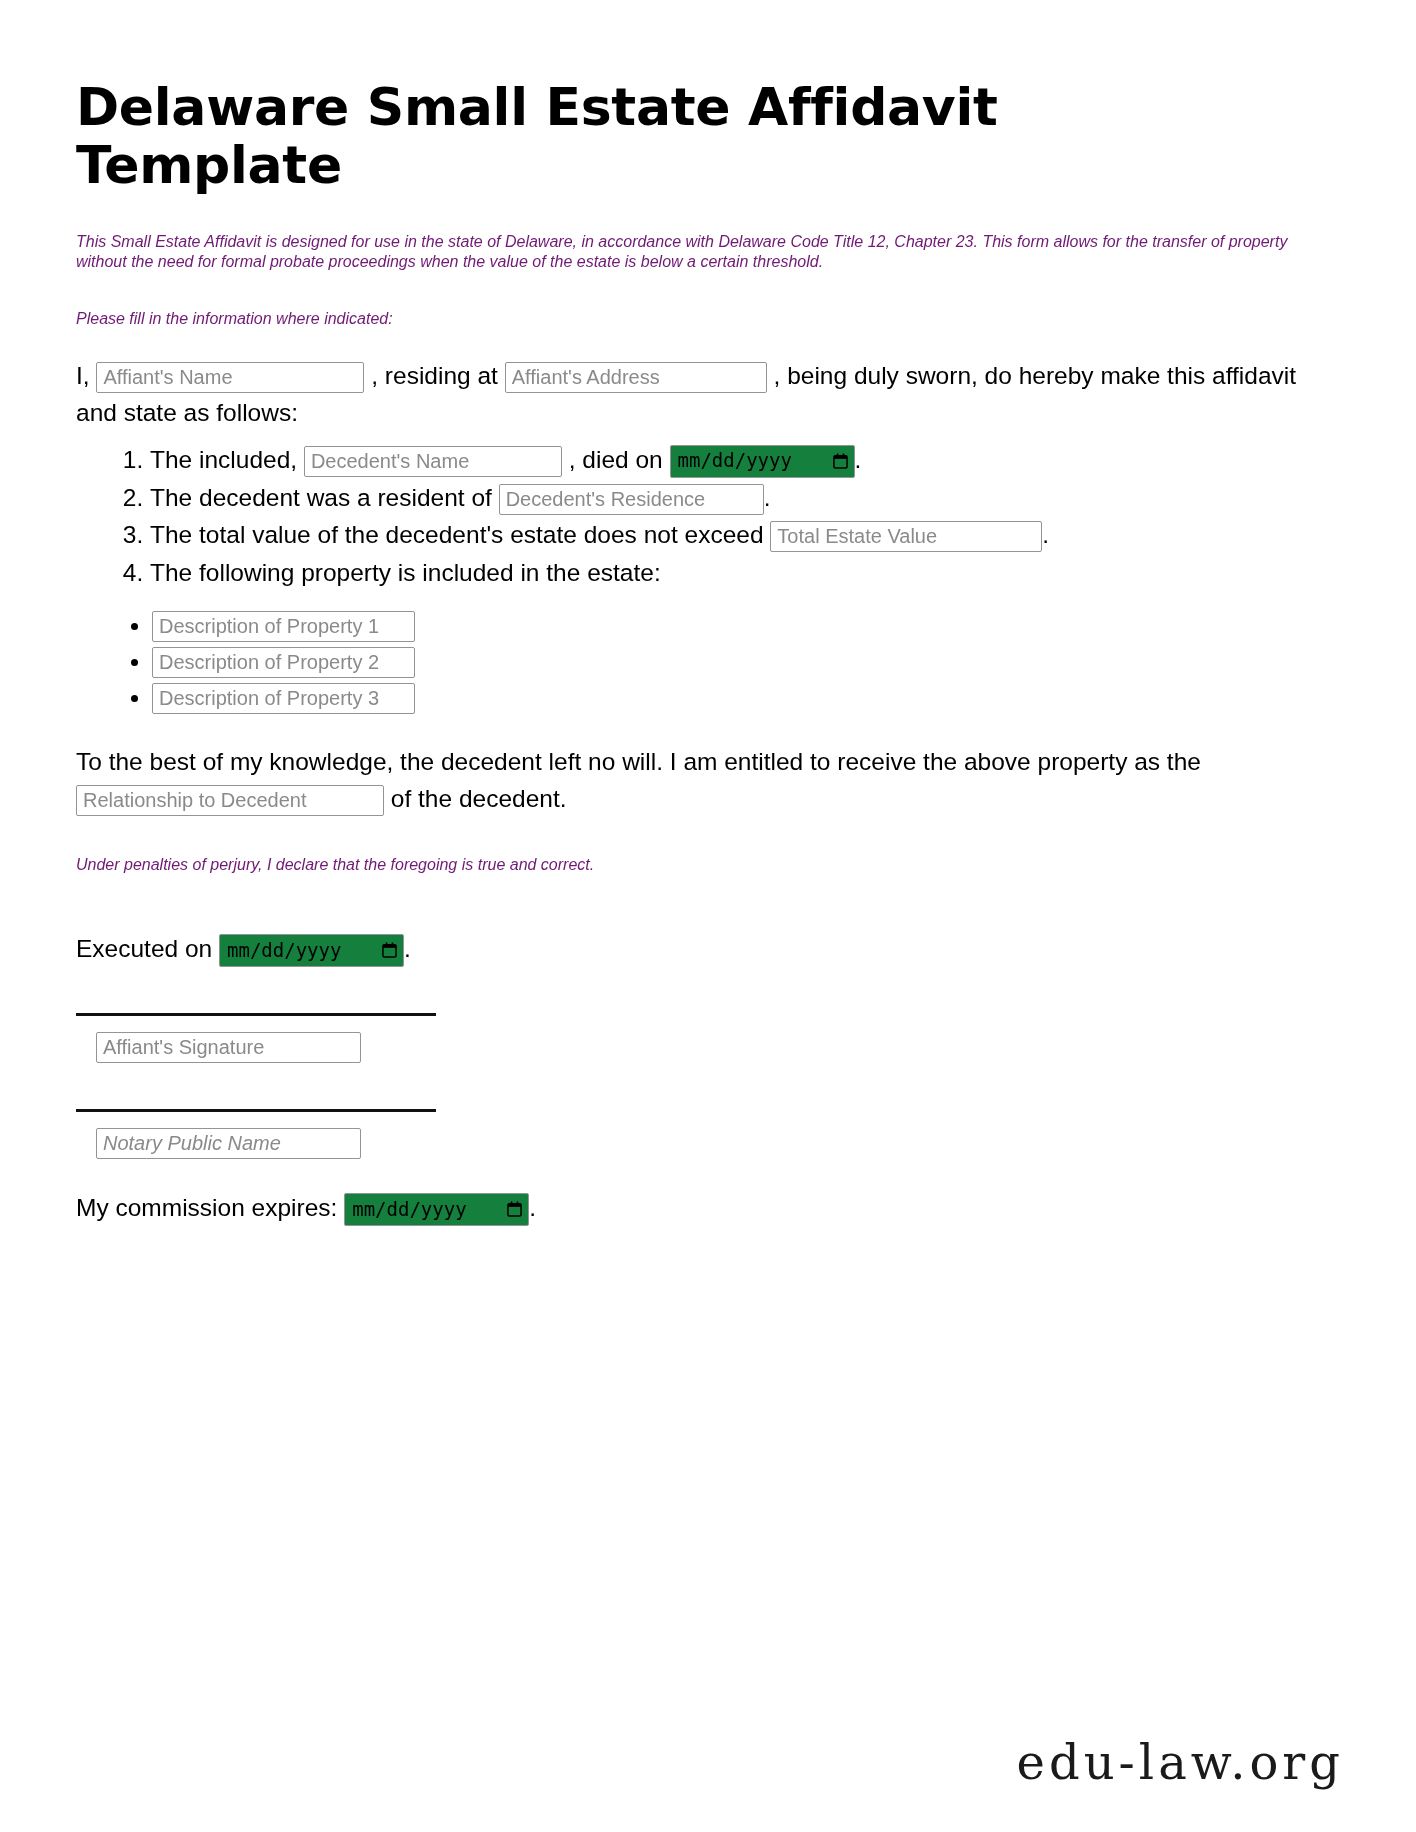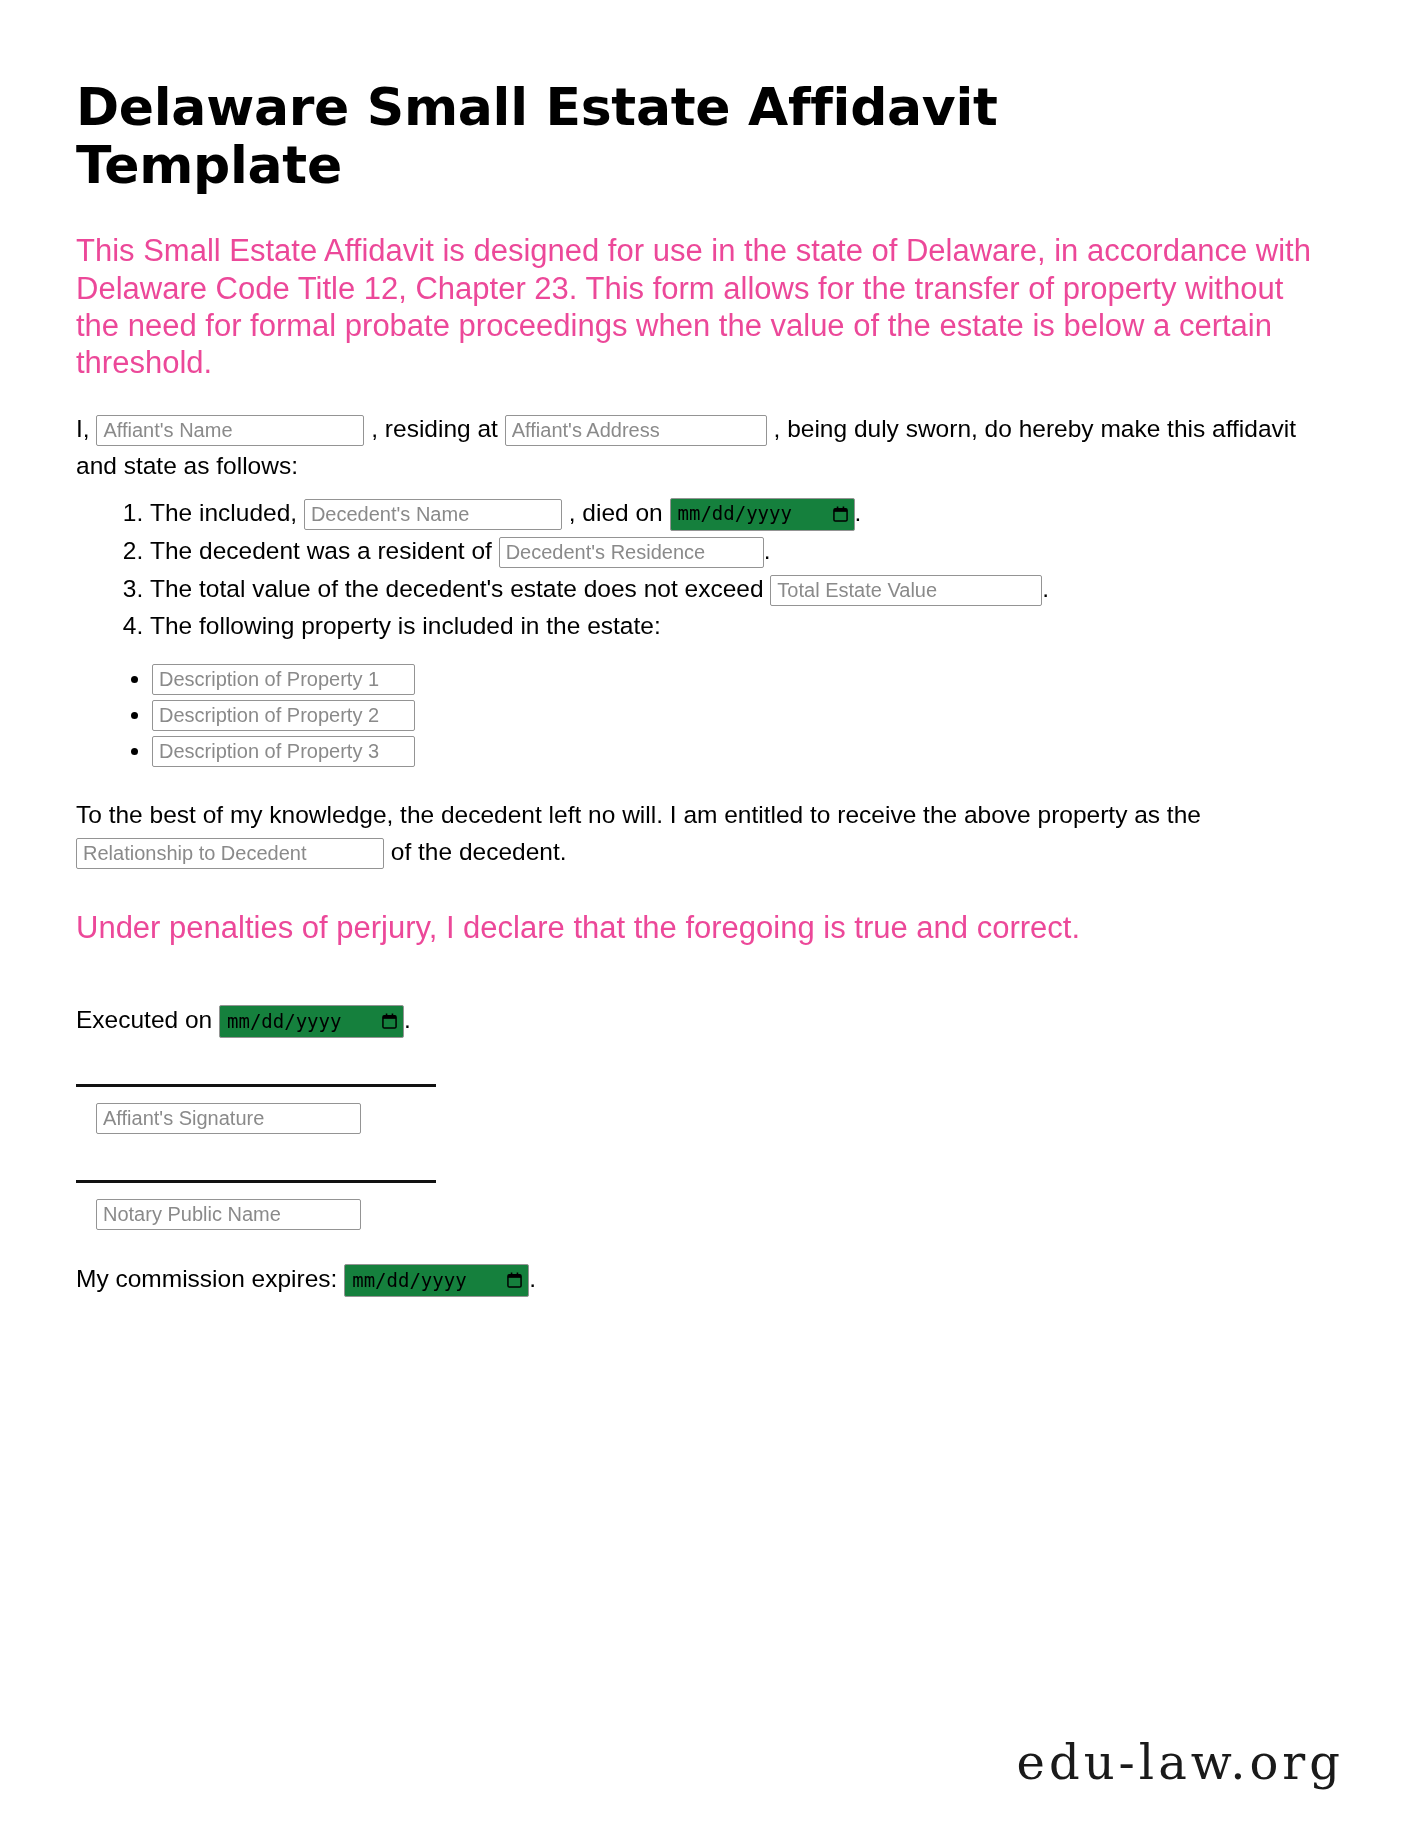--- a/index.html
+++ b/index.html
@@ -27,25 +27,26 @@
     font-family: "DejaVu Sans", sans-serif;
     font-size: 52px;
     font-weight: bold;
     line-height: 1.12;
     letter-spacing: -0.3px;
     margin: 0 0 0 0;
     max-width: 1010px;
     color: #000;
   }
   p.para {
-    font-size: 31px;
+    font-size: 16px;
     line-height: 1.2;
     margin: 38px 0 0 0;
     max-width: 1238px;
-    color: #ec4899;
+    color: #701a75;
+    font-style: italic;
   }
   h3.sub-head {
     font-size: 24px;
     font-weight: bold;
     margin: 36px 0 0 0;
     color: #000;
   }
   .stmt {
     font-size: 24.5px;
     line-height: 1.5;
@@ -86,21 +87,21 @@
   }
   input.fld::placeholder { color: #8a8a8a; opacity: 1; }
   .w-affiant-name { width: 268px; }
   .w-affiant-addr { width: 262px; }
   .w-dec-name    { width: 258px; }
   .w-dec-res     { width: 265px; }
   .w-estate-val  { width: 272px; }
   .w-prop        { width: 263px; }
   .w-rel         { width: 308px; }
   .w-sig         { width: 265px; }
-  .w-notary      { width: 265px; }
+  .w-notary      { width: 265px; font-style: italic; }
 
   
   .datefield {
     display: inline-flex;
     align-items: center;
     justify-content: space-between;
     border: 1px solid #949494;
     border-radius: 2px;
     background: #15803d;
     padding: 3px 6px 3px 7px;
@@ -143,20 +144,21 @@
 </style>
 </head>
 <body>
 
 <div class="page">
 
   <h1 class="doc-title">Delaware Small Estate Affidavit Template</h1>
 
   <p class="para">This Small Estate Affidavit is designed for use in the state of Delaware, in accordance with Delaware Code Title 12, Chapter 23. This form allows for the transfer of property without the need for formal probate proceedings when the value of the estate is below a certain threshold.</p>
 
+  <p class="para">Please fill in the information where indicated:</p>
 
 
   <div class="stmt">
     <span>I,</span>
     <input class="fld w-affiant-name" type="text" placeholder="Affiant's Name" style="">
     <span>, residing at</span>
     <input class="fld w-affiant-addr" type="text" placeholder="Affiant's Address" style="">
     <span>, being duly sworn, do hereby make this affidavit and state as follows:</span>
   </div>
 

